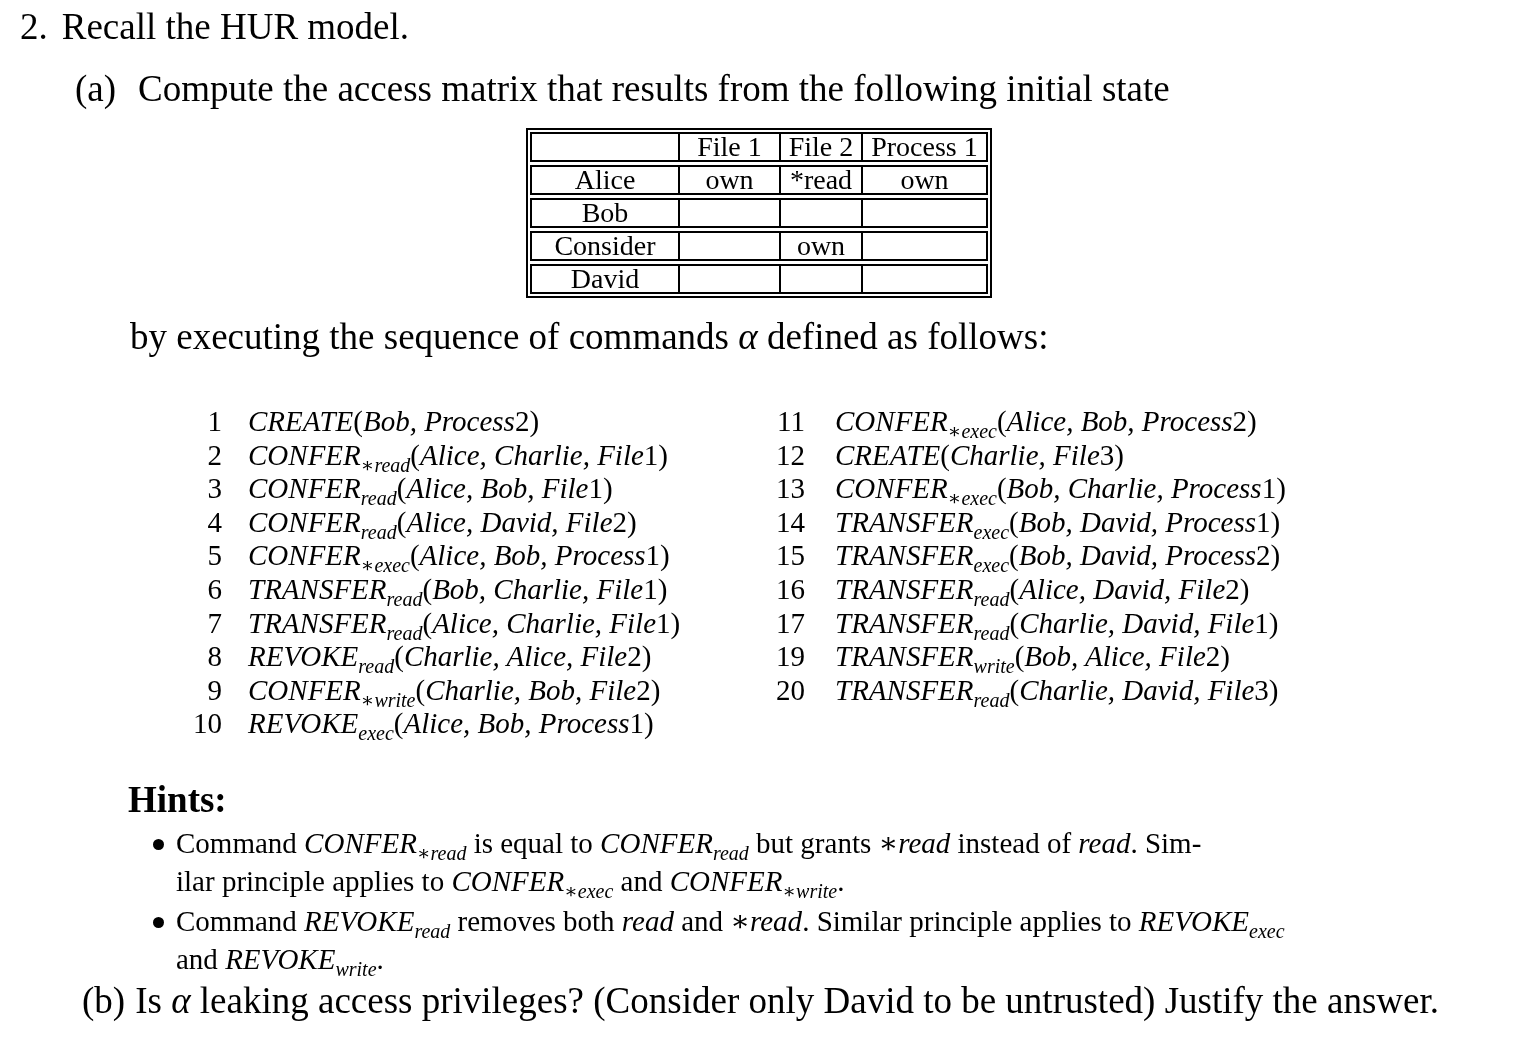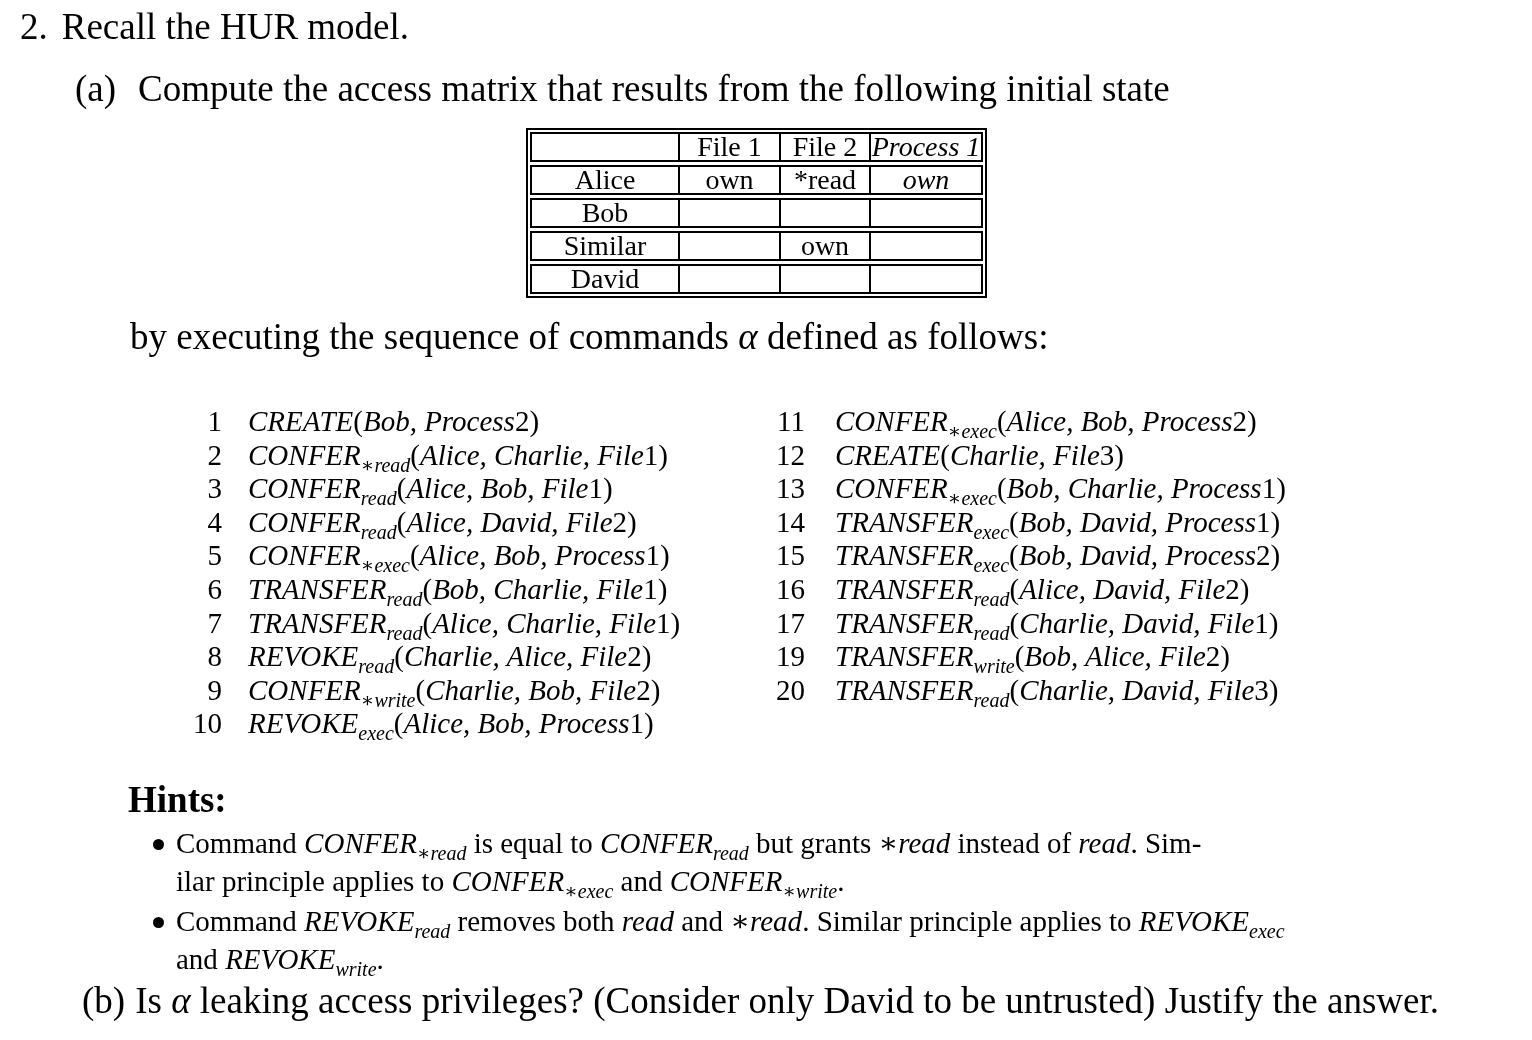--- a/index.html
+++ b/index.html
@@ -25,21 +25,21 @@
   
   #matrix{position:absolute;left:526px;top:128px;border:2px solid #000;padding:2px;background:#fff;}
   .mrow{display:flex;}
   .mrow + .mrow{margin-top:3px;}
   .mcell{
     box-sizing:border-box;border:2px solid #000;height:30px;
     display:flex;align-items:center;justify-content:center;
     font-size:28px;white-space:nowrap;background:#fff;
   }
   .mcell + .mcell{margin-left:-2px;}
-  .c0{width:150px;} .c1{width:103px;} .c2{width:92px;} .c3{width:114px;font-style:italic;}
+  .c0{width:150px;} .c1{width:103px;} .c2{width:84px;} .c3{width:127px;}
 
   #seq-intro{left:130px;top:322px;}
 
   
   .cmd-col{position:absolute;top:405px;}
   #cmd-col-left{left:182px;}
   #cmd-col-right{left:765px;}
   .cmd-row{height:33.6px;line-height:33.6px;font-size:29px;white-space:nowrap;}
   .cmd-num{display:inline-block;width:40px;text-align:right;font-style:normal;}
   .cmd-body{font-style:italic;}
@@ -83,21 +83,21 @@
     <div class="mcell c2">*read</div>
     <div class="mcell c3">own</div>
   </div>
   <div class="mrow">
     <div class="mcell c0">Bob</div>
     <div class="mcell c1"></div>
     <div class="mcell c2"></div>
     <div class="mcell c3"></div>
   </div>
   <div class="mrow">
-    <div class="mcell c0">Similar</div>
+    <div class="mcell c0">Consider</div>
     <div class="mcell c1"></div>
     <div class="mcell c2">own</div>
     <div class="mcell c3"></div>
   </div>
   <div class="mrow">
     <div class="mcell c0">David</div>
     <div class="mcell c1"></div>
     <div class="mcell c2"></div>
     <div class="mcell c3"></div>
   </div>

